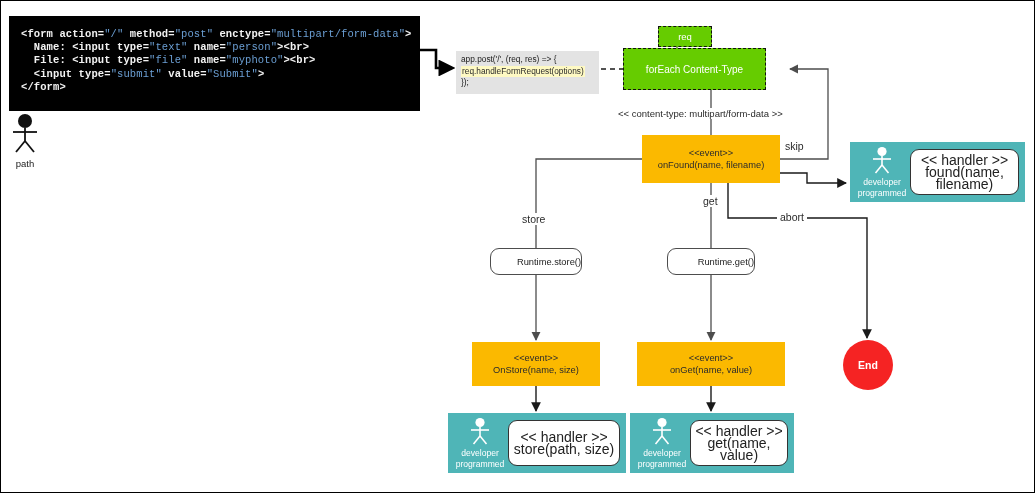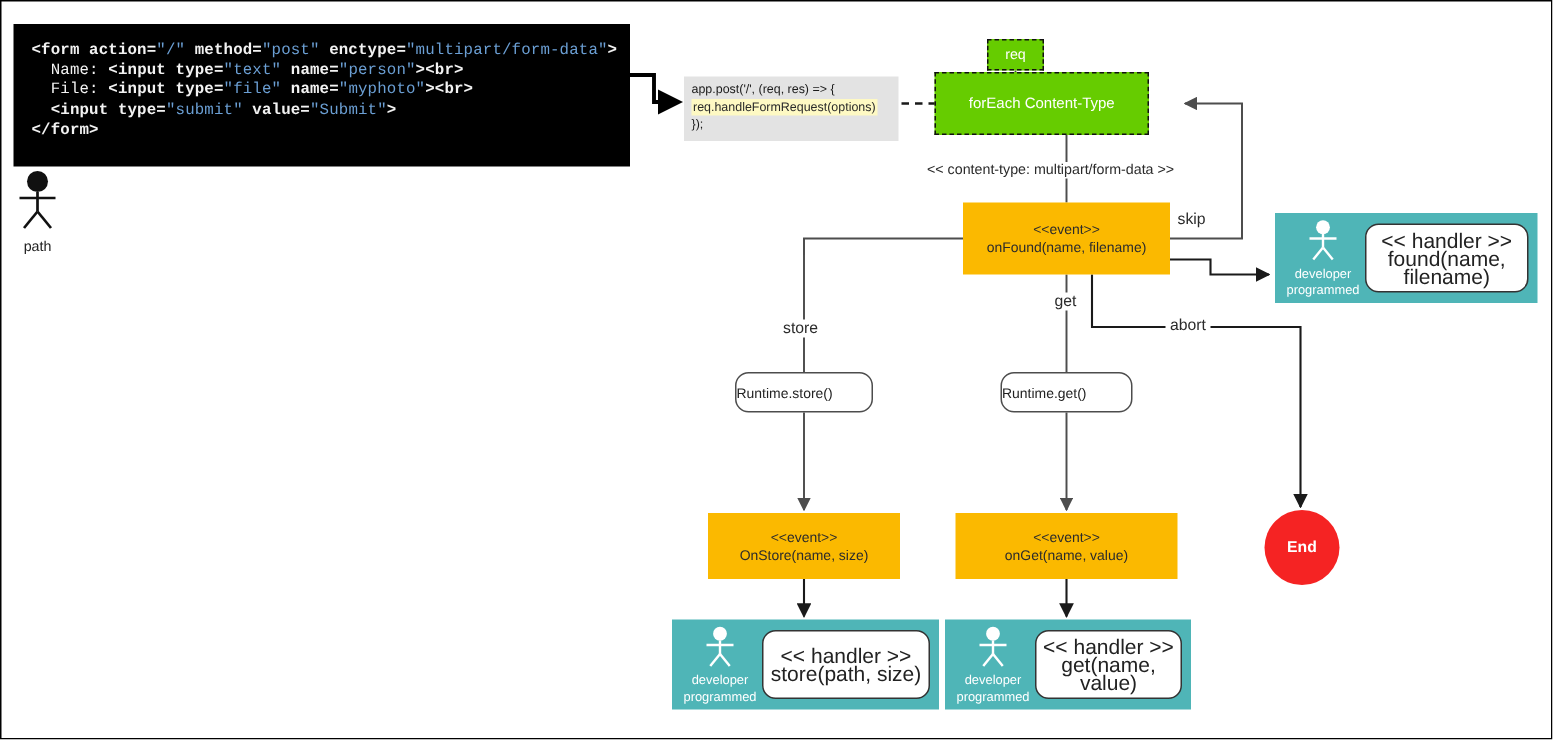--- a/index.html
+++ b/index.html
@@ -41,21 +41,21 @@
     font-family: "Liberation Mono", monospace;
     font-size: 10.5px;
     line-height: 13.2px;
     color: #f2f2f2;
     white-space: pre;
     letter-spacing: 0.1px;
   }
   .code-block .tag   { color: #f2f2f2; font-weight: bold; }
   .code-block .attr  { color: #f2f2f2; font-weight: bold; margin-top: 25px; }
   .code-block .val   { color: #6b9fd4; font-weight: normal; }
-  .code-block .plain { color: #f2f2f2; font-weight: normal; }
+  .code-block .plain { color: #f2f2f2; font-weight: bold; }
   .code-line { display: block; }
 
   
   .actor {
     position: absolute;
     text-align: center;
   }
   .actor .label {
     font-size: 9.5px;
     color: #222222;
@@ -96,21 +96,21 @@
     box-sizing: border-box;
     display: flex;
     align-items: center;
     justify-content: center;
     color: #ffffff;
     font-size: 10px;
     font-family: "Liberation Sans", sans-serif;
     text-align: center;
   }
   #node-req {
-    left: 657px; top: 25px; width: 38px; height: 21px;
+    left: 657px; top: 25px; width: 54px; height: 21px;
     font-size: 9.5px;
   }
   #node-foreach {
     left: 622px; top: 47px; width: 143px; height: 42px;
   }
 
   
   .event-node {
     position: absolute;
     background: #fbb900;
@@ -132,21 +132,21 @@
 
   
   .runtime-node {
     position: absolute;
     background: #ffffff;
     border: 1.1px solid #4d4d4d;
     border-radius: 9px;
     box-sizing: border-box;
     display: flex;
     align-items: center;
-    justify-content: flex-start;
+    justify-content: flex-end;
     color: #222222;
     font-size: 9.3px;
     font-family: "Liberation Sans", sans-serif;
   }
   #node-runtime-store { left: 489px; top: 247px; width: 92px; height: 27px; }
   #node-runtime-get   { left: 666px; top: 247px; width: 88px; height: 27px; }
 
   
   #node-end {
     position: absolute;

